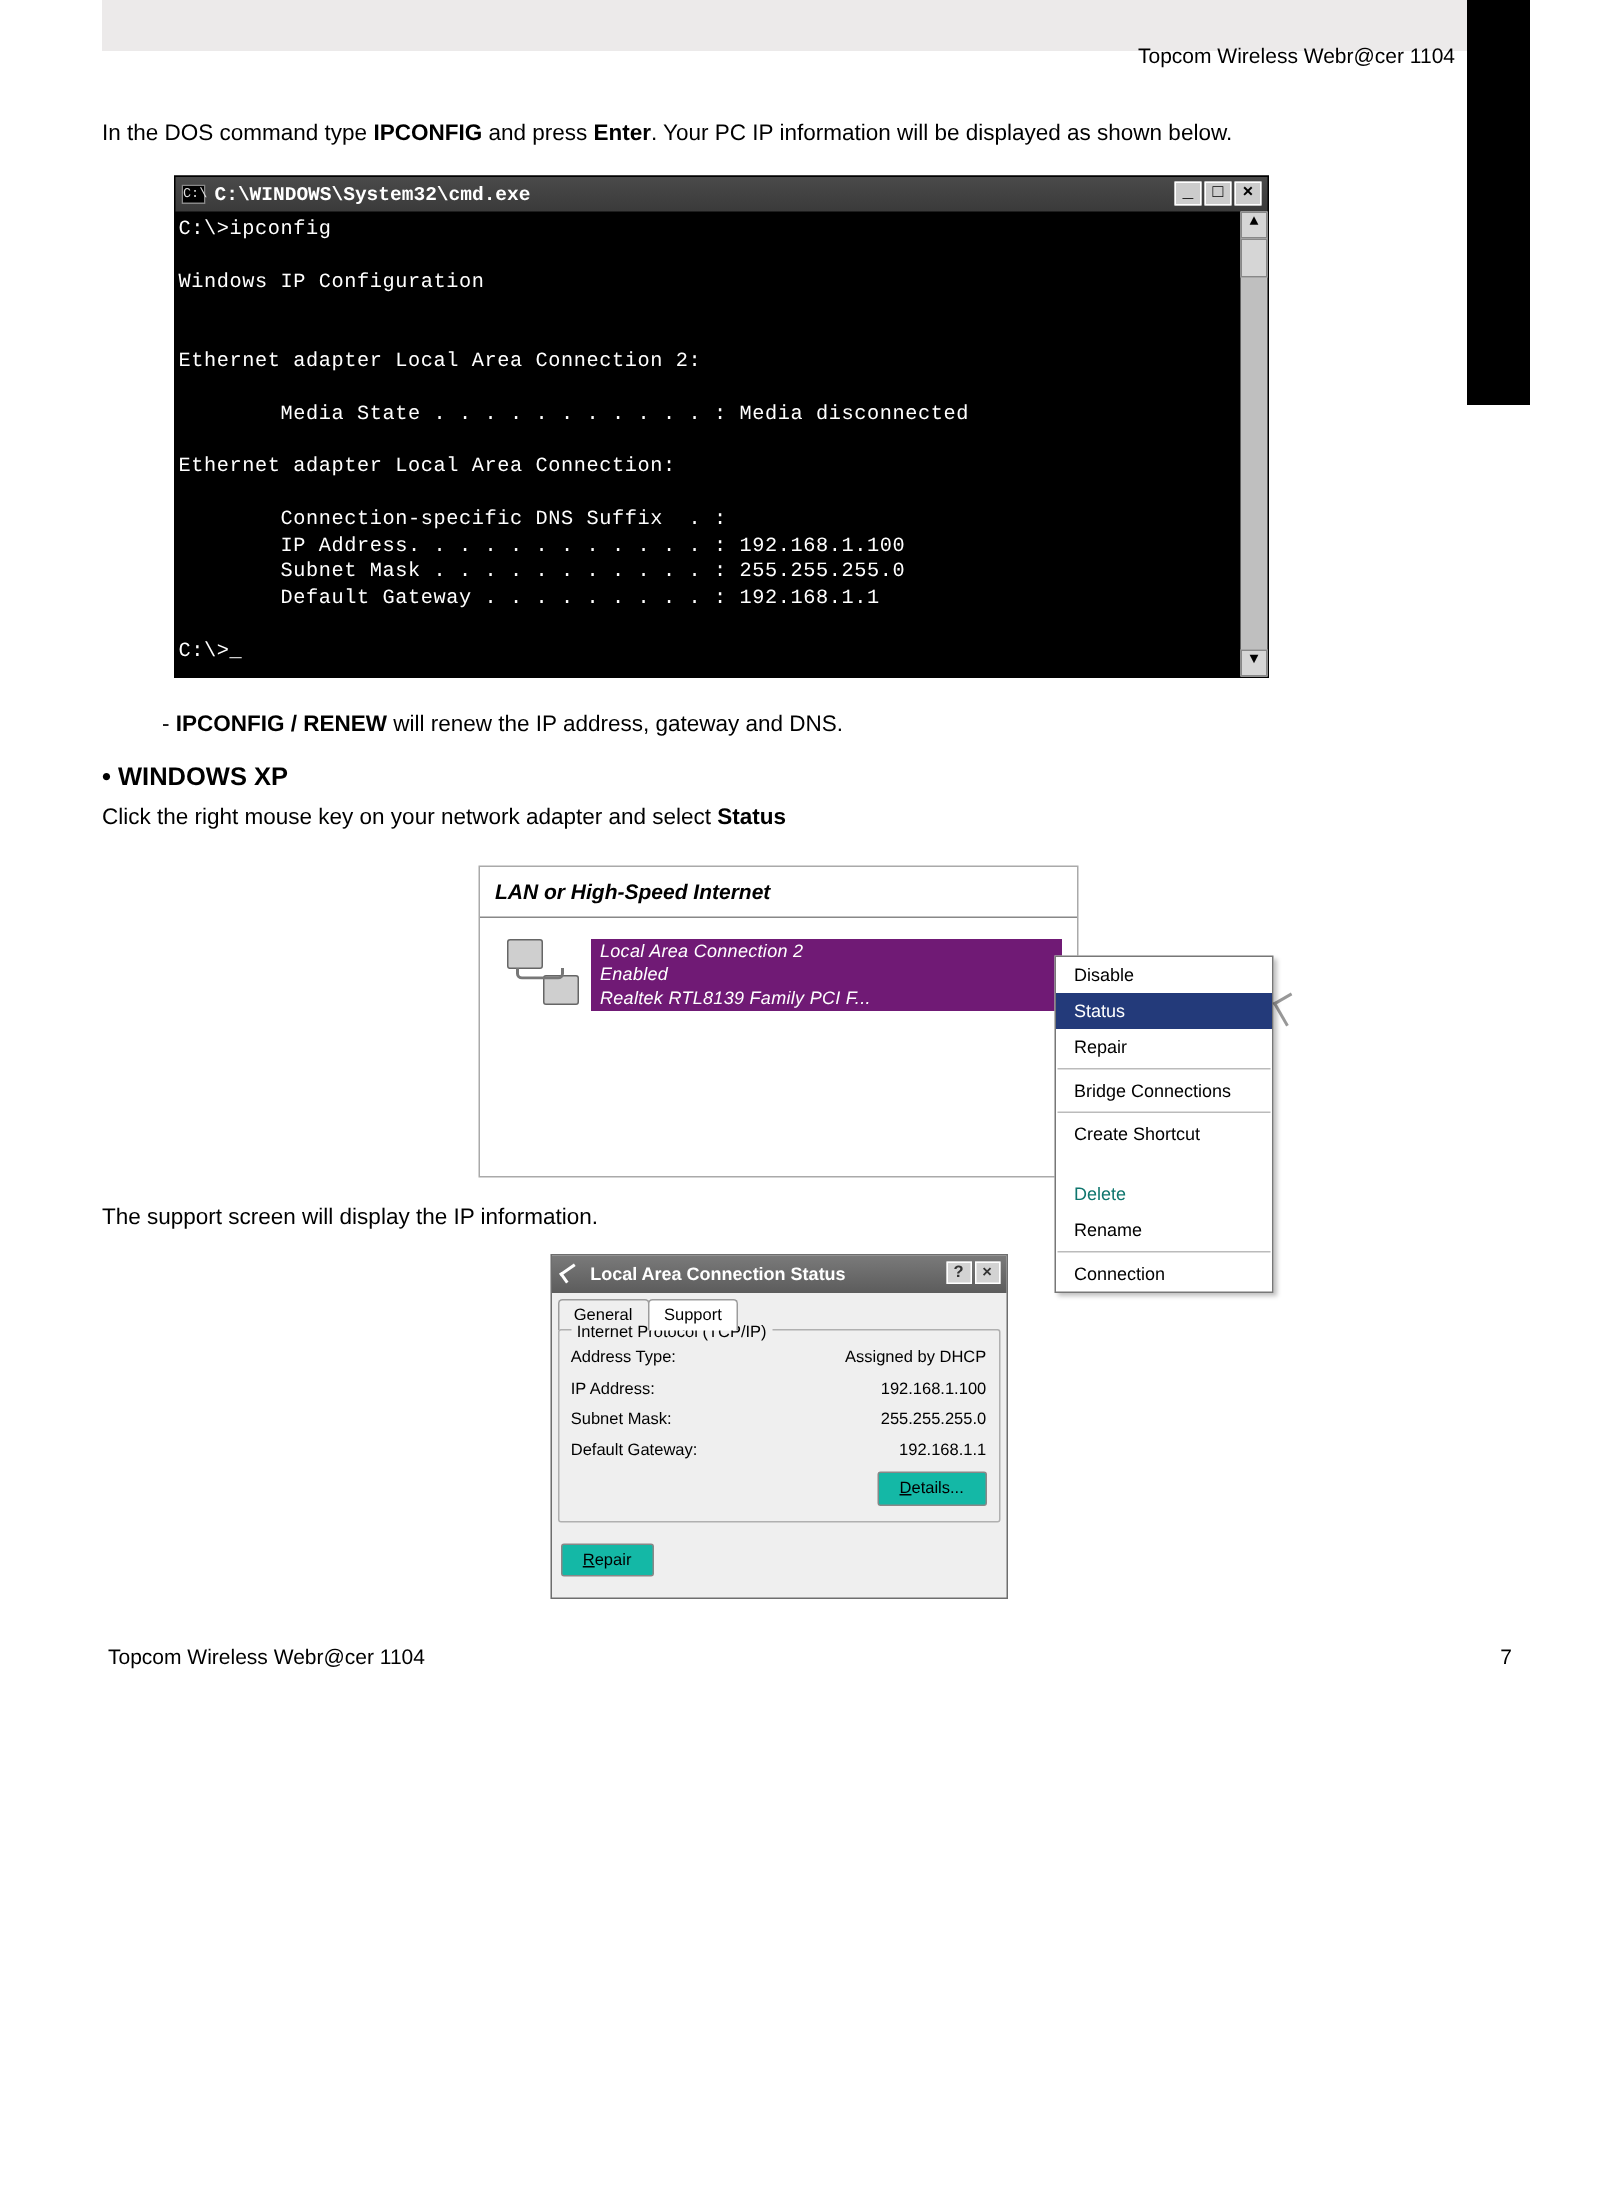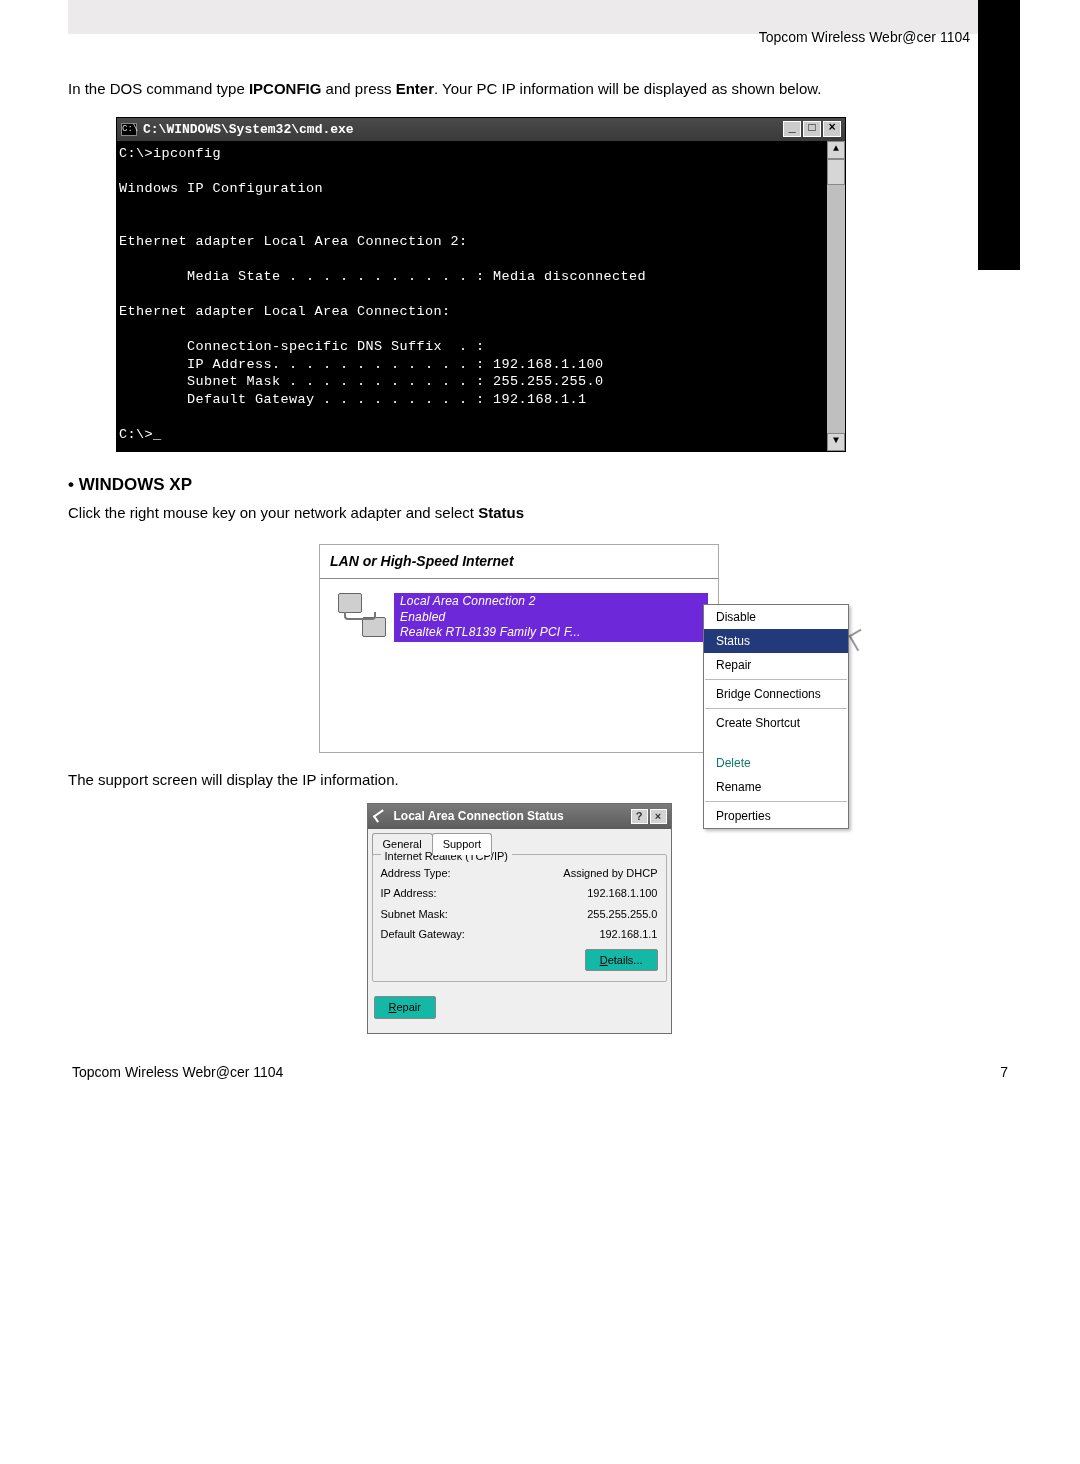--- a/index.html
+++ b/index.html
@@ -34,21 +34,21 @@
 
 .netpanel { width:400px; margin:20px auto 12px; border:1px solid #aaa;font-style:italic; }
 .np-hdr { font-weight:bold; font-size:14px; padding:6px 10px; border-bottom:1px solid #888; font-family:Tahoma,Arial,sans-serif; }
 .np-body { position:relative; padding:14px 10px 110px 10px; font-family:Tahoma,Arial,sans-serif; font-size:12px; }
 .np-item { display:flex; align-items:flex-start; }
 .np-item .icon { width:48px; height:44px; margin:0 8px; position:relative; }
 .np-item .icon .pc { width:24px; height:20px; background:#cfcfcf; border:1px solid #666; position:absolute; border-radius:2px; }
 .np-item .icon .pc.a { top:0; left:0; }
 .np-item .icon .pc.b { bottom:0; right:0; }
 .np-item .icon .link { position:absolute; left:6px; top:19px; width:32px; height:8px; border-bottom:2px solid #777; border-left:2px solid #777; border-right:2px solid #777; border-radius:0 0 4px 4px; }
-.np-text { flex:1; background:#6d28d9; color:#fff; padding:1px 6px; line-height:1.3; font-size:12px; letter-spacing:.2px; }
+.np-text { flex:1; background:#701a75; color:#fff; padding:1px 6px; line-height:1.3; font-size:12px; letter-spacing:.2px; }
 .np-text span { display:block; white-space:nowrap; overflow:hidden; text-overflow:ellipsis; }
 .ctxmenu { position:absolute; top:60px; right:-130px; border:1px solid #777; background:#fff; font-size:12px; width:146px; box-shadow:2px 2px 3px rgba(0,0,0,.25); }
 .ctxmenu .mi { padding:3px 12px; }
 .ctxmenu .sep { border-top:1px solid #bbb; margin:2px 1px; }
 .ctxmenu .hl { background:#233a7a; color:#fff; position:relative; }
 .ctxmenu .hl::after { content:""; position:absolute; right:-18px; top:2px; width:12px; height:16px; background:transparent; border-left:2px solid #000; border-top:2px solid #000; transform:rotate(-30deg); opacity:.4; }
 .ctxmenu .disabled { color:#0f766e;margin-top:16px; }
 .np-wrap { position:relative; width:400px; margin:20px auto 16px; }
 
 
@@ -117,20 +117,23 @@
 
 C:\&gt;_</div>
       <div class="cmd-scroll">
         <div class="up">▲</div>
         <div class="thumb"></div>
         <div class="dn">▼</div>
       </div>
     </div>
   </div>
 
+  <p style="margin-left:40px;">
+    <span>- </span><b>IPCONFIG / RENEW</b><span> will renew the IP address, gateway and DNS.</span>
+  </p>
 
   <h3>• WINDOWS XP</h3>
   <p>
     <span>Click the right mouse key on your network adapter and select </span><b>Status</b>
   </p>
 
   <div class="np-wrap">
     <div class="netpanel">
       <div class="np-hdr">LAN or High-Speed Internet</div>
       <div class="np-body">
@@ -152,40 +155,40 @@
       <div class="mi">Disable</div>
       <div class="mi hl">Status</div>
       <div class="mi">Repair</div>
       <div class="sep"></div>
       <div class="mi">Bridge Connections</div>
       <div class="sep"></div>
       <div class="mi">Create Shortcut</div>
       <div class="mi disabled">Delete</div>
       <div class="mi">Rename</div>
       <div class="sep"></div>
-      <div class="mi">Properties</div>
+      <div class="mi">Connection</div>
     </div>
   </div>
 
   <p>The support screen will display the IP information.</p>
 
   <div class="dlg">
     <div class="dlg-title">
       <span class="icon-arrow"></span>
       <span class="t">Local Area Connection Status</span>
       <span class="b">?</span>
       <span class="b">×</span>
     </div>
     <div class="dlg-body">
       <div class="tabs">
         <div class="tab">General</div>
         <div class="tab active">Support</div>
       </div>
       <div class="fs">
-        <div class="legend">Internet Realtek (TCP/IP)</div>
+        <div class="legend">Internet Protocol (TCP/IP)</div>
         <div class="row">
           <span>Address Type:</span>
           <span>Assigned by DHCP</span>
         </div>
         <div class="row">
           <span>IP Address:</span>
           <span>192.168.1.100</span>
         </div>
         <div class="row">
           <span>Subnet Mask:</span>

